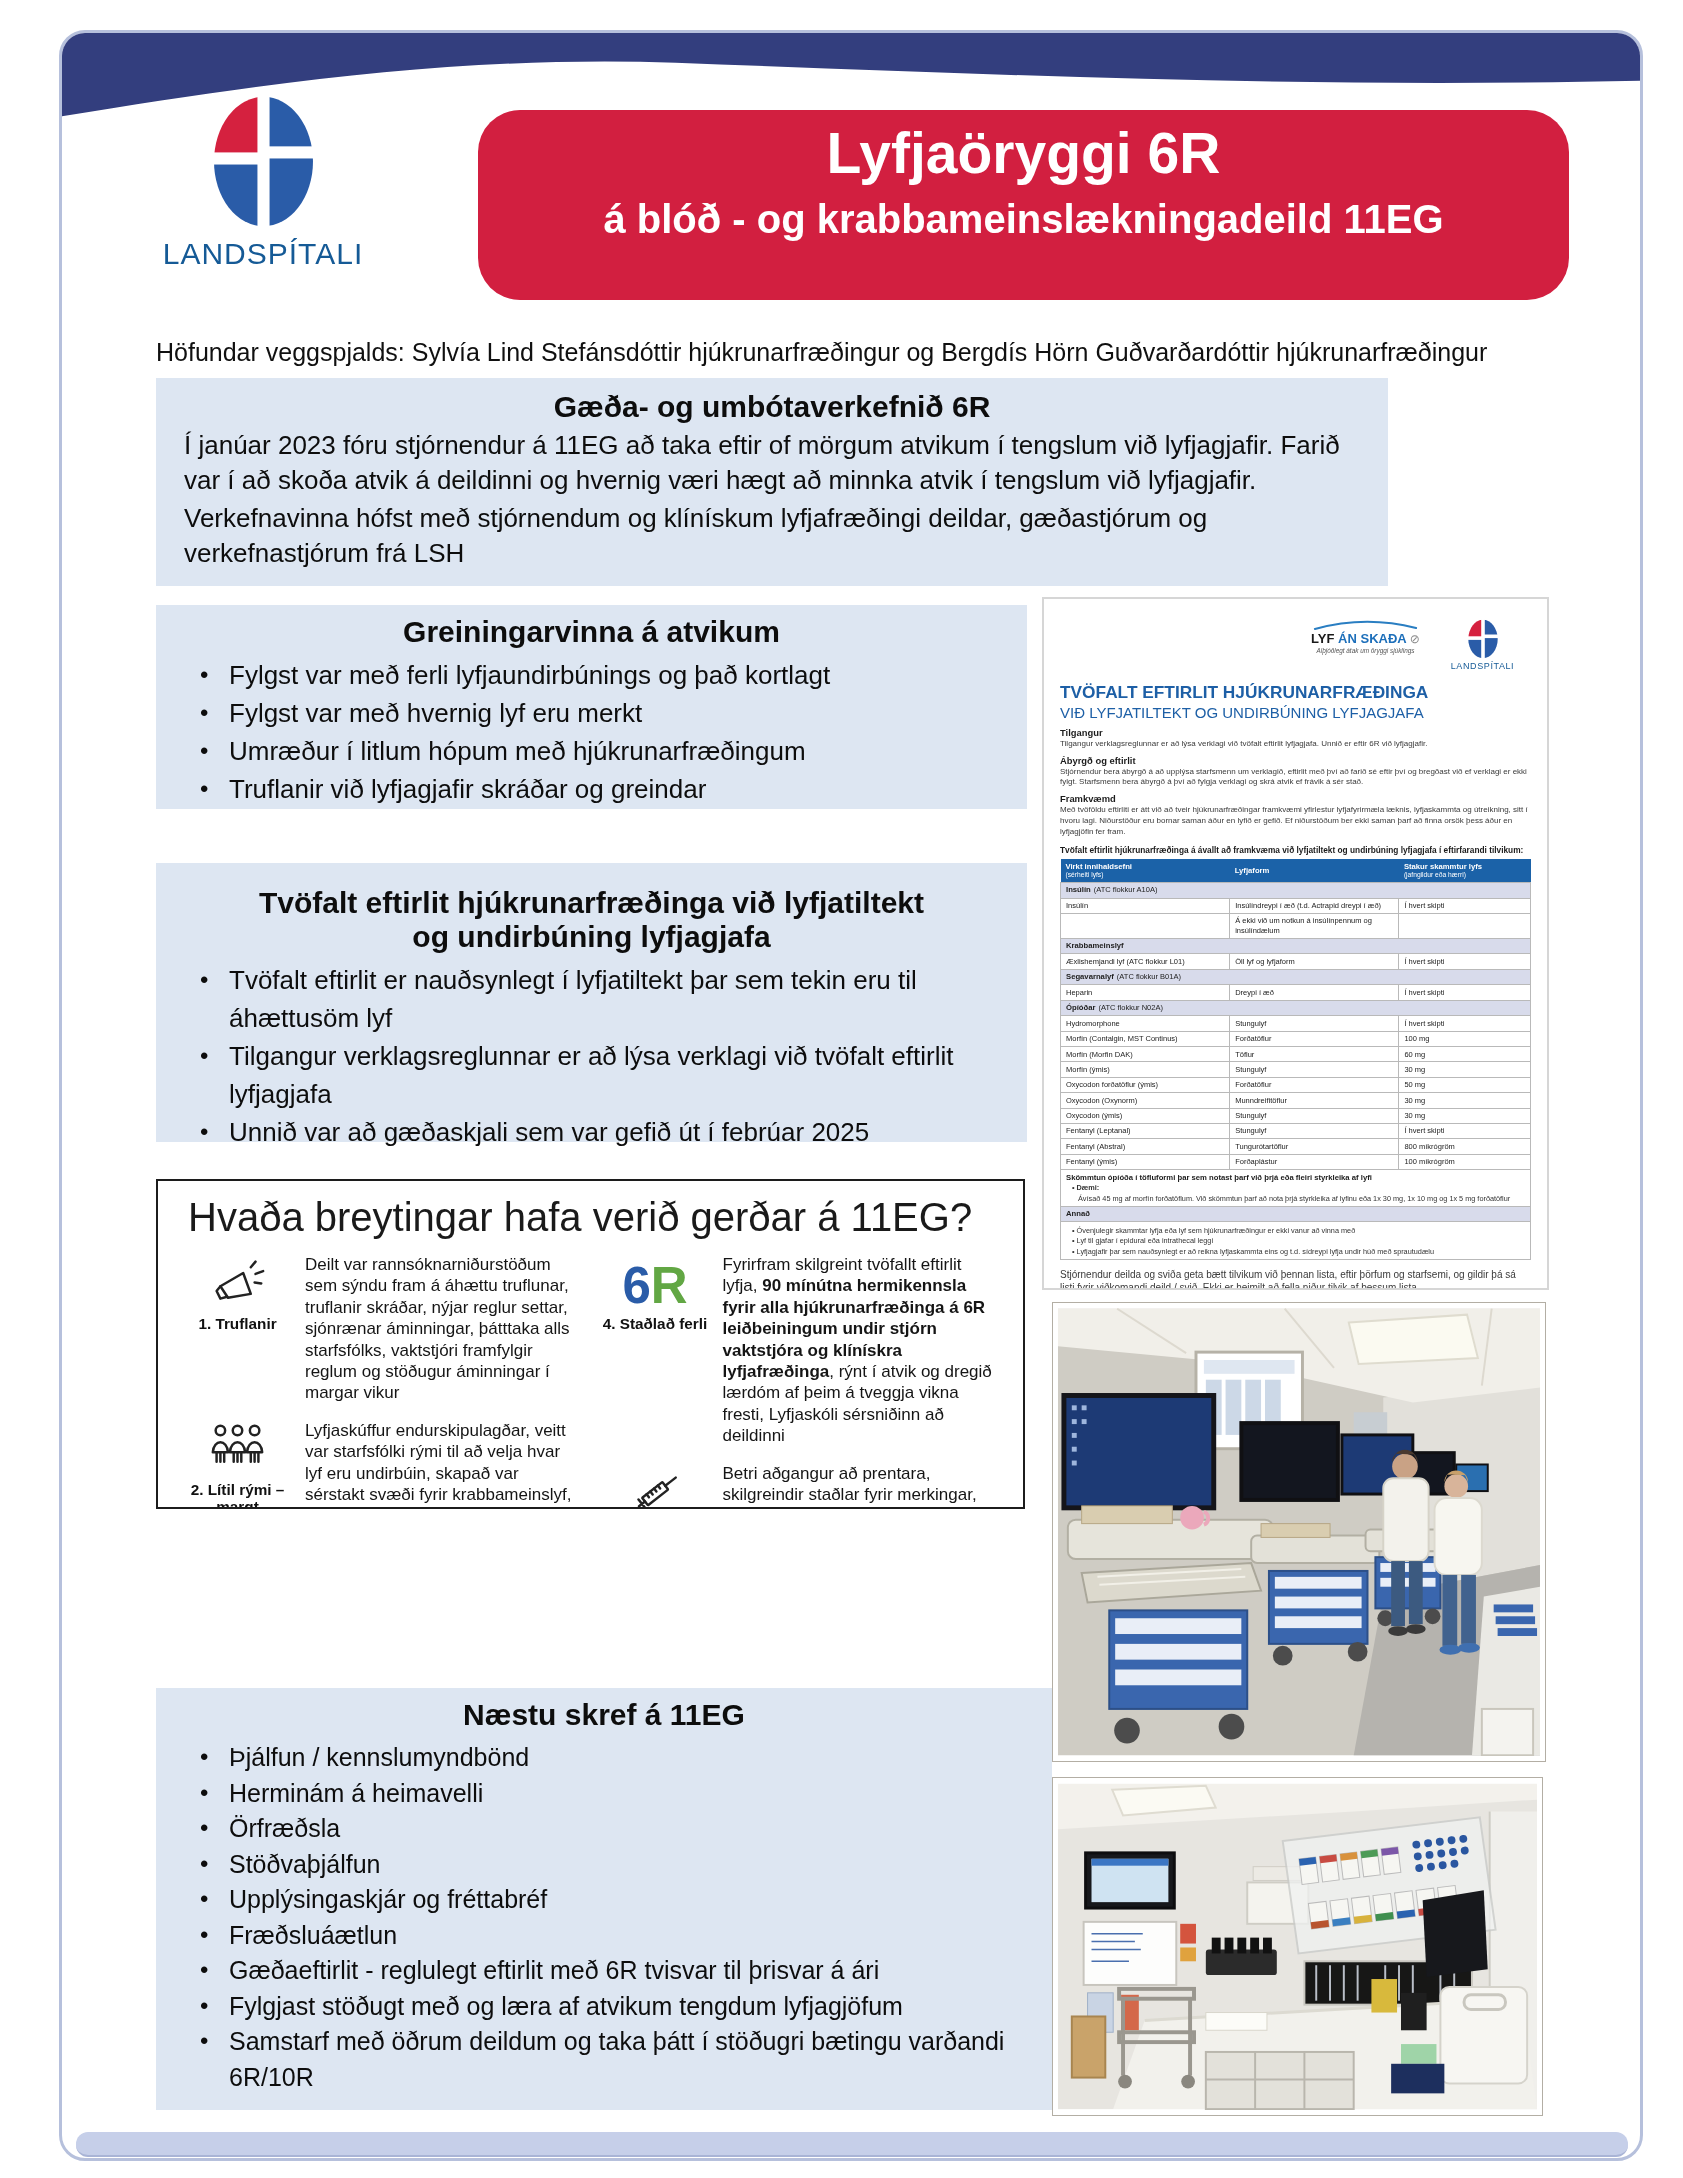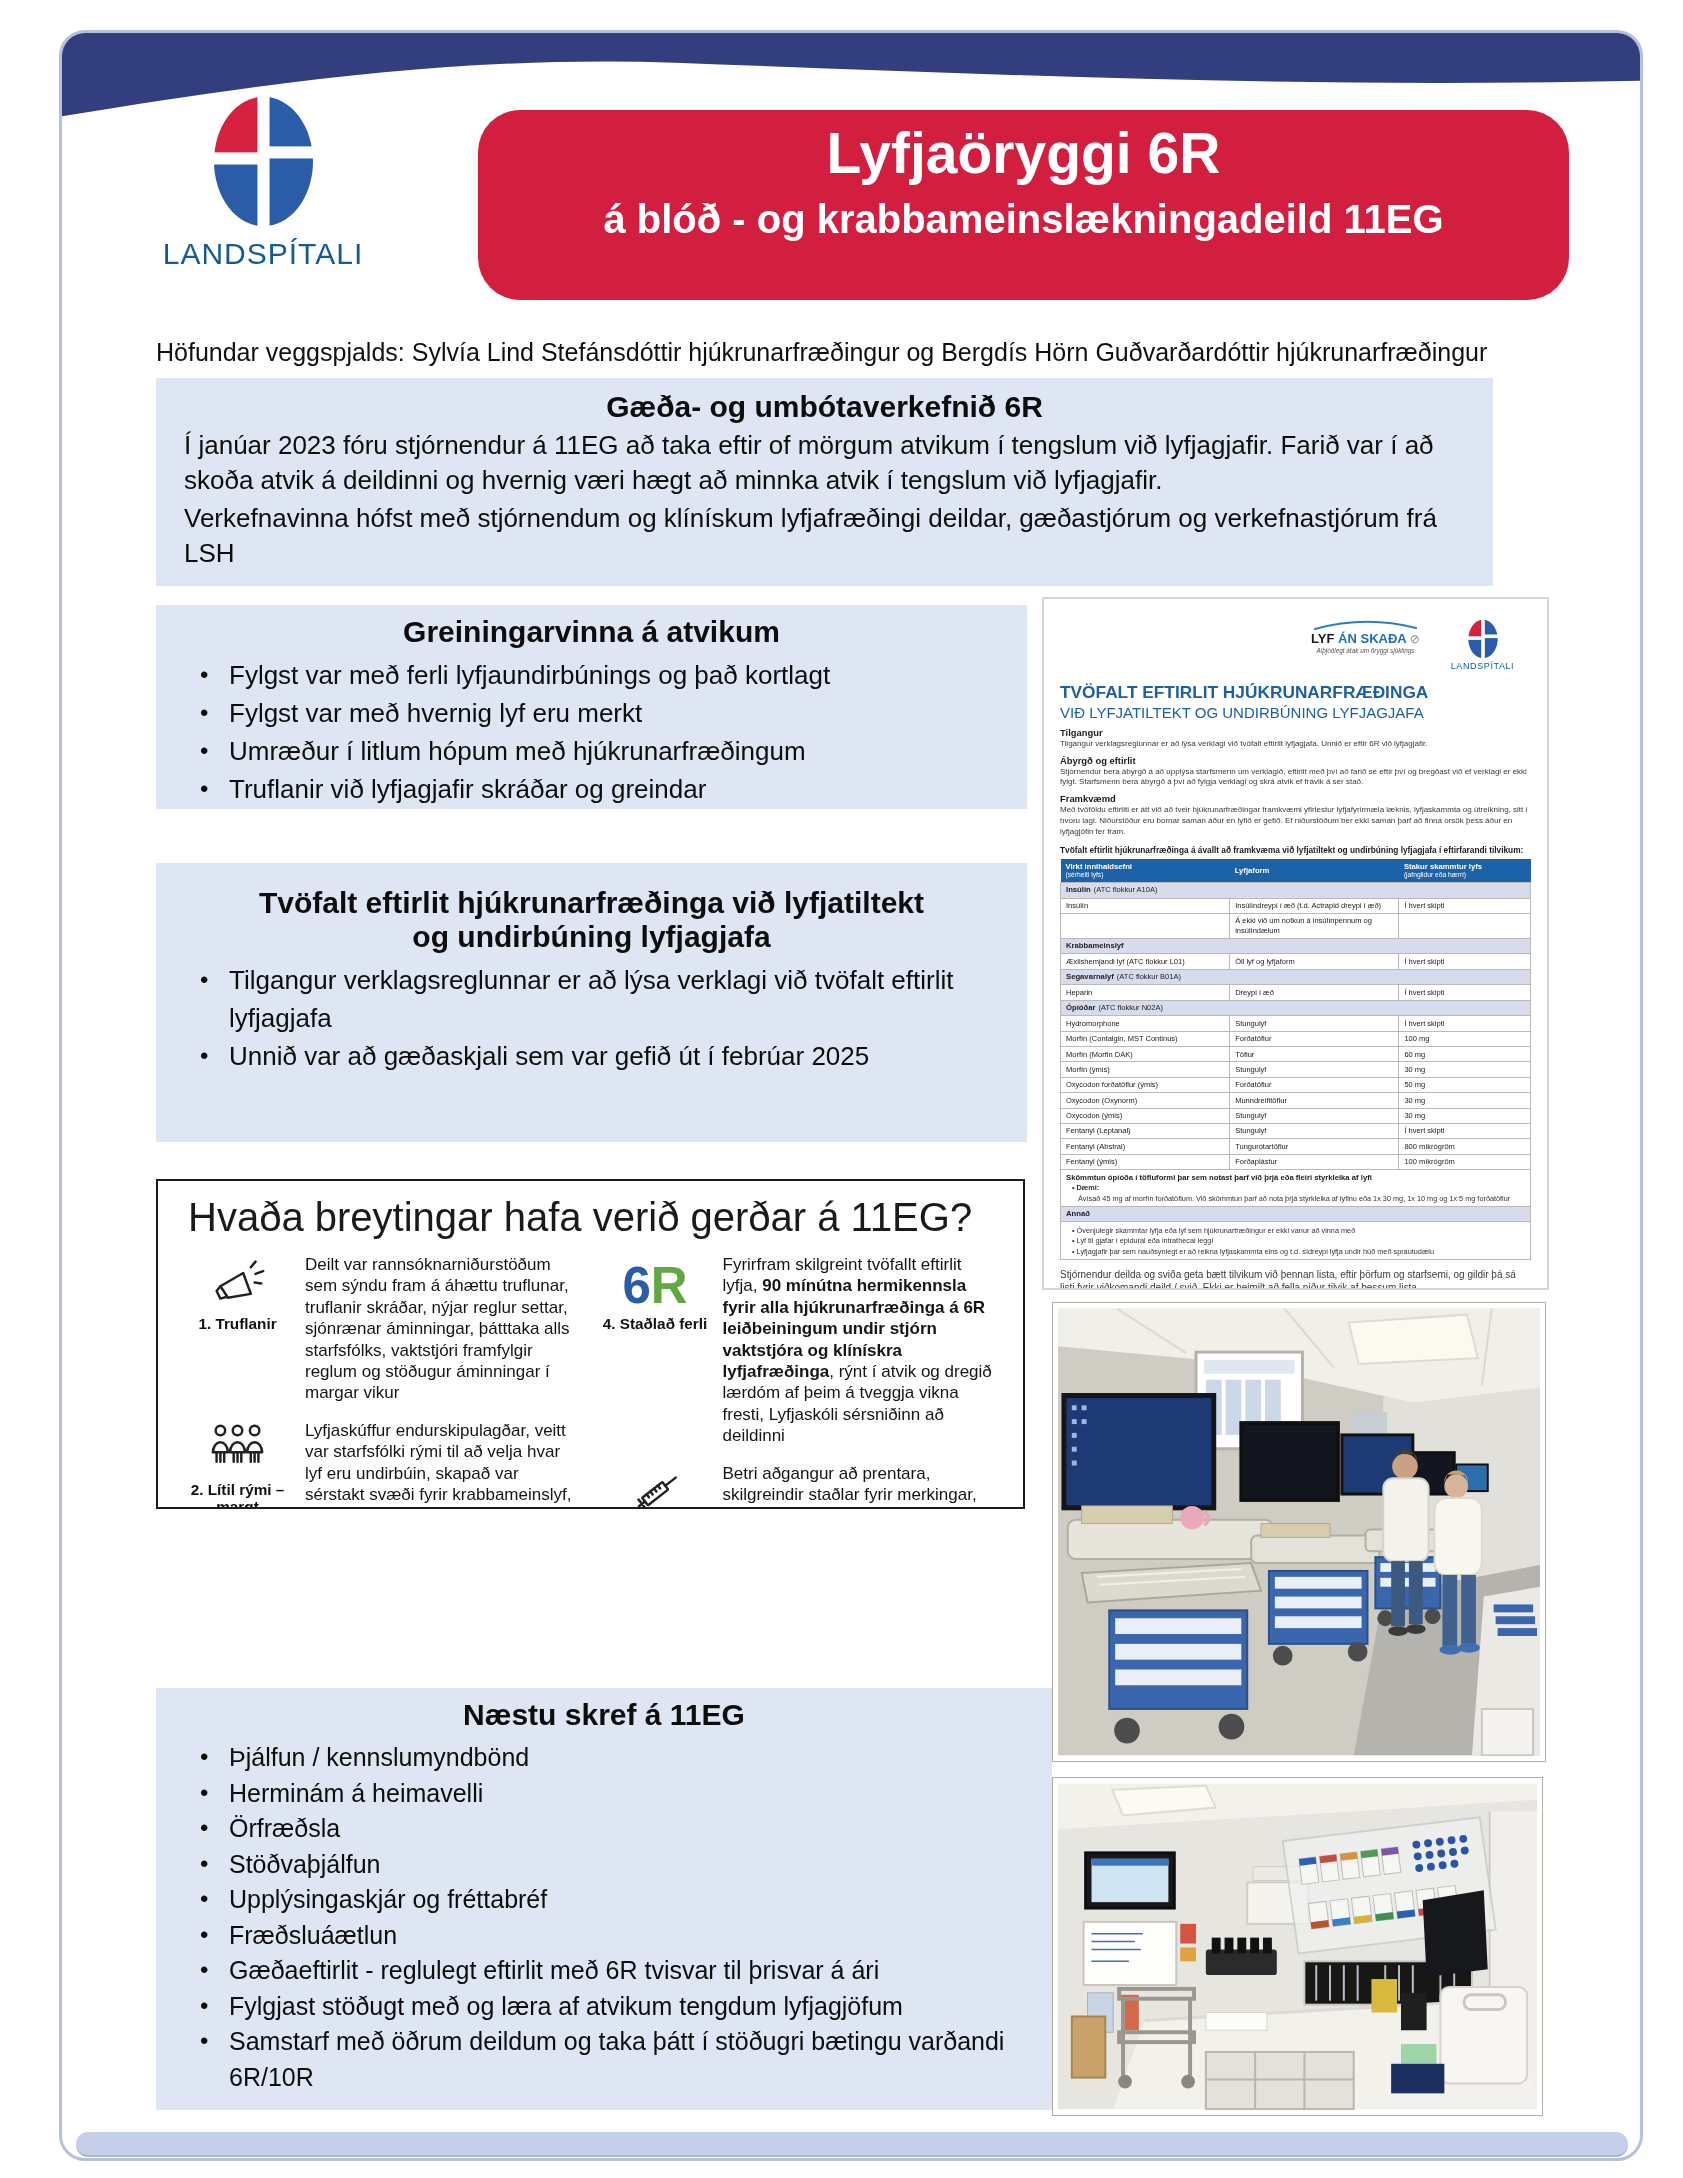--- a/index.html
+++ b/index.html
@@ -15,21 +15,21 @@
              border-radius:42px;text-align:center;box-sizing:border-box;padding-top:12px;}
   .title-box .t1{color:#fff;font-size:57px;font-weight:bold;line-height:1.1;}
   .title-box .t2{color:#fff;font-size:40px;font-weight:bold;margin-top:12px;}
   .authors{position:absolute;left:94px;top:305px;width:1445px;font-size:25px;color:#101010;}
   
   .bluebox{position:absolute;background:#dde6f2;box-sizing:border-box;}
   .bluebox h2{margin:0;text-align:center;font-size:30px;font-weight:bold;color:#0d0d0d;}
   .bluebox p{margin:4px 0 0 0;font-size:26px;line-height:1.33;color:#0d0d0d;}
   .bluebox ul{list-style:none;margin:8px 0 0 0;padding:0;}
   .bluebox li{position:relative;padding-left:51px;font-size:26px;line-height:1.46;color:#0d0d0d;}
-  .bx-gaeda{left:94px;top:345px;width:1337px;height:208px;padding:12px 28px;}
+  .bx-gaeda{left:94px;top:345px;width:1232px;height:208px;padding:12px 28px;}
   .bx-grein{left:94px;top:572px;width:871px;height:204px;padding:10px 22px;}
   .bx-tvofalt{left:94px;top:830px;width:871px;height:279px;padding:12px 22px;}
   .bx-naestu{left:94px;top:1655px;width:896px;height:422px;padding:10px 22px;}
   .bx-naestu li{font-size:25px;line-height:1.42;}
   .bluebox li::before{content:"•";position:absolute;left:22px;font-size:24px;}
   
   .changes{position:absolute;left:94px;top:1146px;width:869px;height:330px;background:#fff;
            border:2px solid #1c1c1c;box-sizing:border-box;padding:12px 24px;overflow:hidden;}
   .changes h2{margin:2px 0 14px 6px;font-size:40px;font-weight:400;color:#1a1a1a;}
   .ch-grid{display:grid;grid-template-columns:1fr 1fr;column-gap:18px;row-gap:0;}
@@ -128,20 +128,21 @@
       <li>Fylgst var með ferli lyfjaundirbúnings og það kortlagt</li>
       <li>Fylgst var með hvernig lyf eru merkt</li>
       <li>Umræður í litlum hópum með hjúkrunarfræðingum</li>
       <li>Truflanir við lyfjagjafir skráðar og greindar</li>
     </ul>
   </section>
 
   <section class="bluebox bx-tvofalt">
     <h2 style="padding:0 59px;margin-top:11px;">Tvöfalt eftirlit hjúkrunarfræðinga við lyfjatiltekt og undirbúning lyfjagjafa</h2>
     <ul>
+      <li>Tvöfalt eftirlit er nauðsynlegt í lyfjatiltekt þar sem tekin eru til áhættusöm lyf</li>
       <li>Tilgangur verklagsreglunnar er að lýsa verklagi við tvöfalt eftirlit lyfjagjafa</li>
       <li>Unnið var að gæðaskjali sem var gefið út í febrúar 2025</li>
     </ul>
   </section>
 
   <section class="changes">
     <h2>Hvaða breytingar hafa verið gerðar á 11EG?</h2>
     <div class="ch-grid">
       <div class="ch-col">
         <div class="ch-item">

